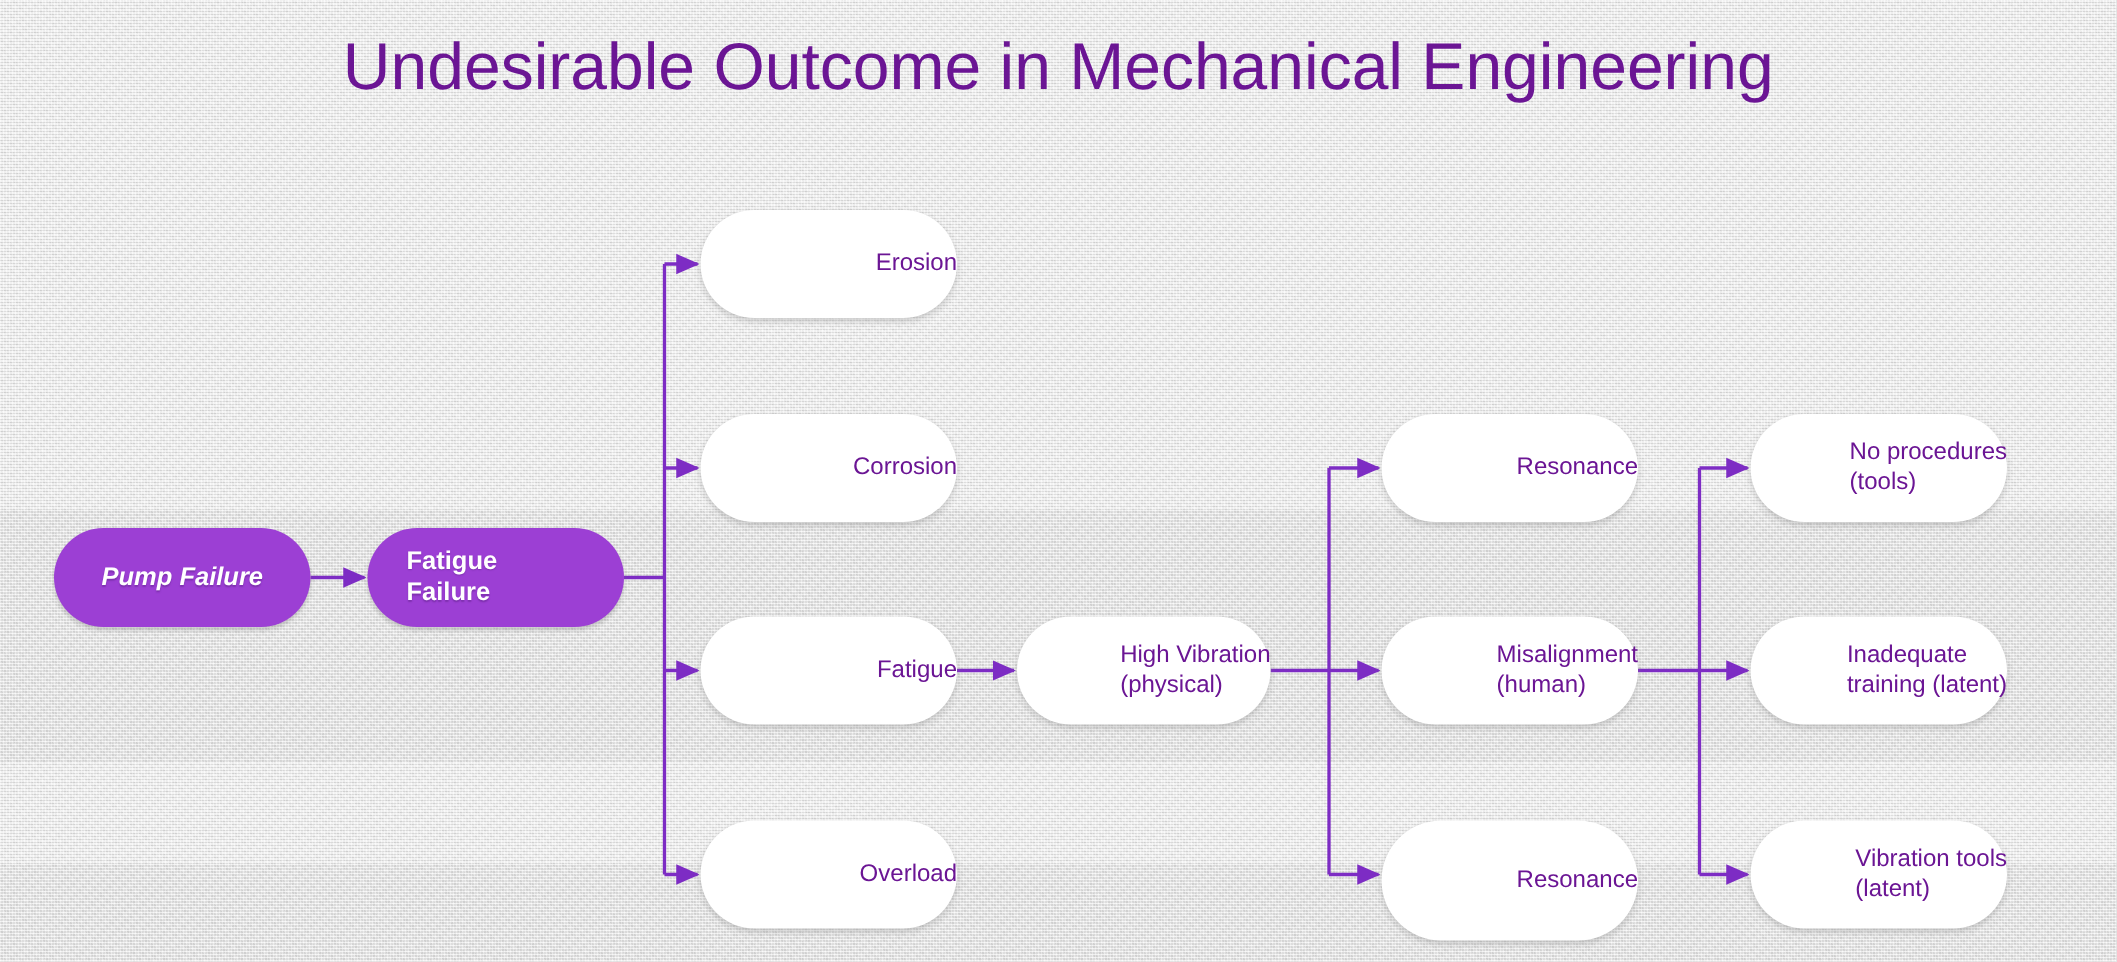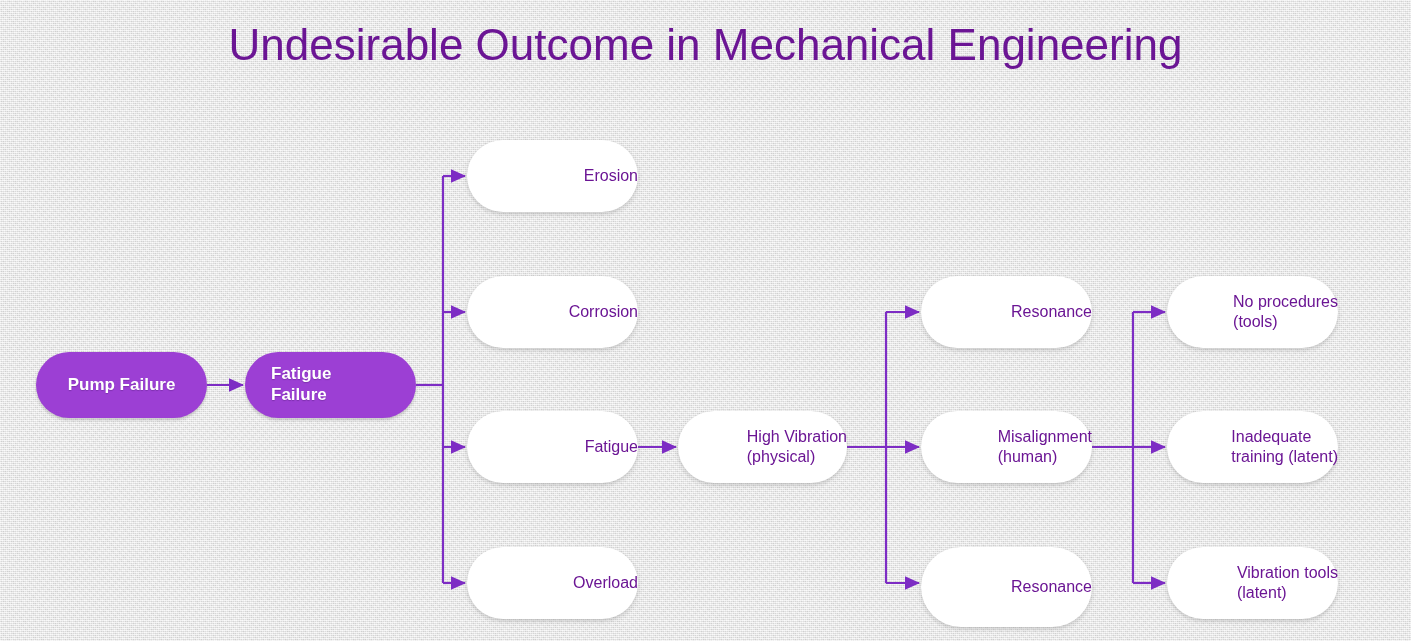--- a/index.html
+++ b/index.html
@@ -72,21 +72,21 @@
     background: #9c3fd4;
     box-shadow: 0 2px 3px rgba(120,120,120,0.35);
   }
   .node.root .node-label {
     color: #ffffff;
     font-weight: bold;
     font-size: 17px;
     text-shadow: 0 1px 1px rgba(90,30,130,0.45);
   }
   .node.root.centered { justify-content: center; }
-  .node.root.centered .node-label { text-align: center; }
+  .node.root.centered .node-label { text-align: center; font-style: italic; }
   .node.root.leftal { justify-content: flex-start; padding-left: 26px; }
 
   .node.plain {
     background: #ffffff;
     box-shadow: 0 2px 4px rgba(140,140,140,0.40);
     justify-content: flex-end;
     padding-left: 23px;
   }
   .node.plain .node-label {
     color: #6b1594;

